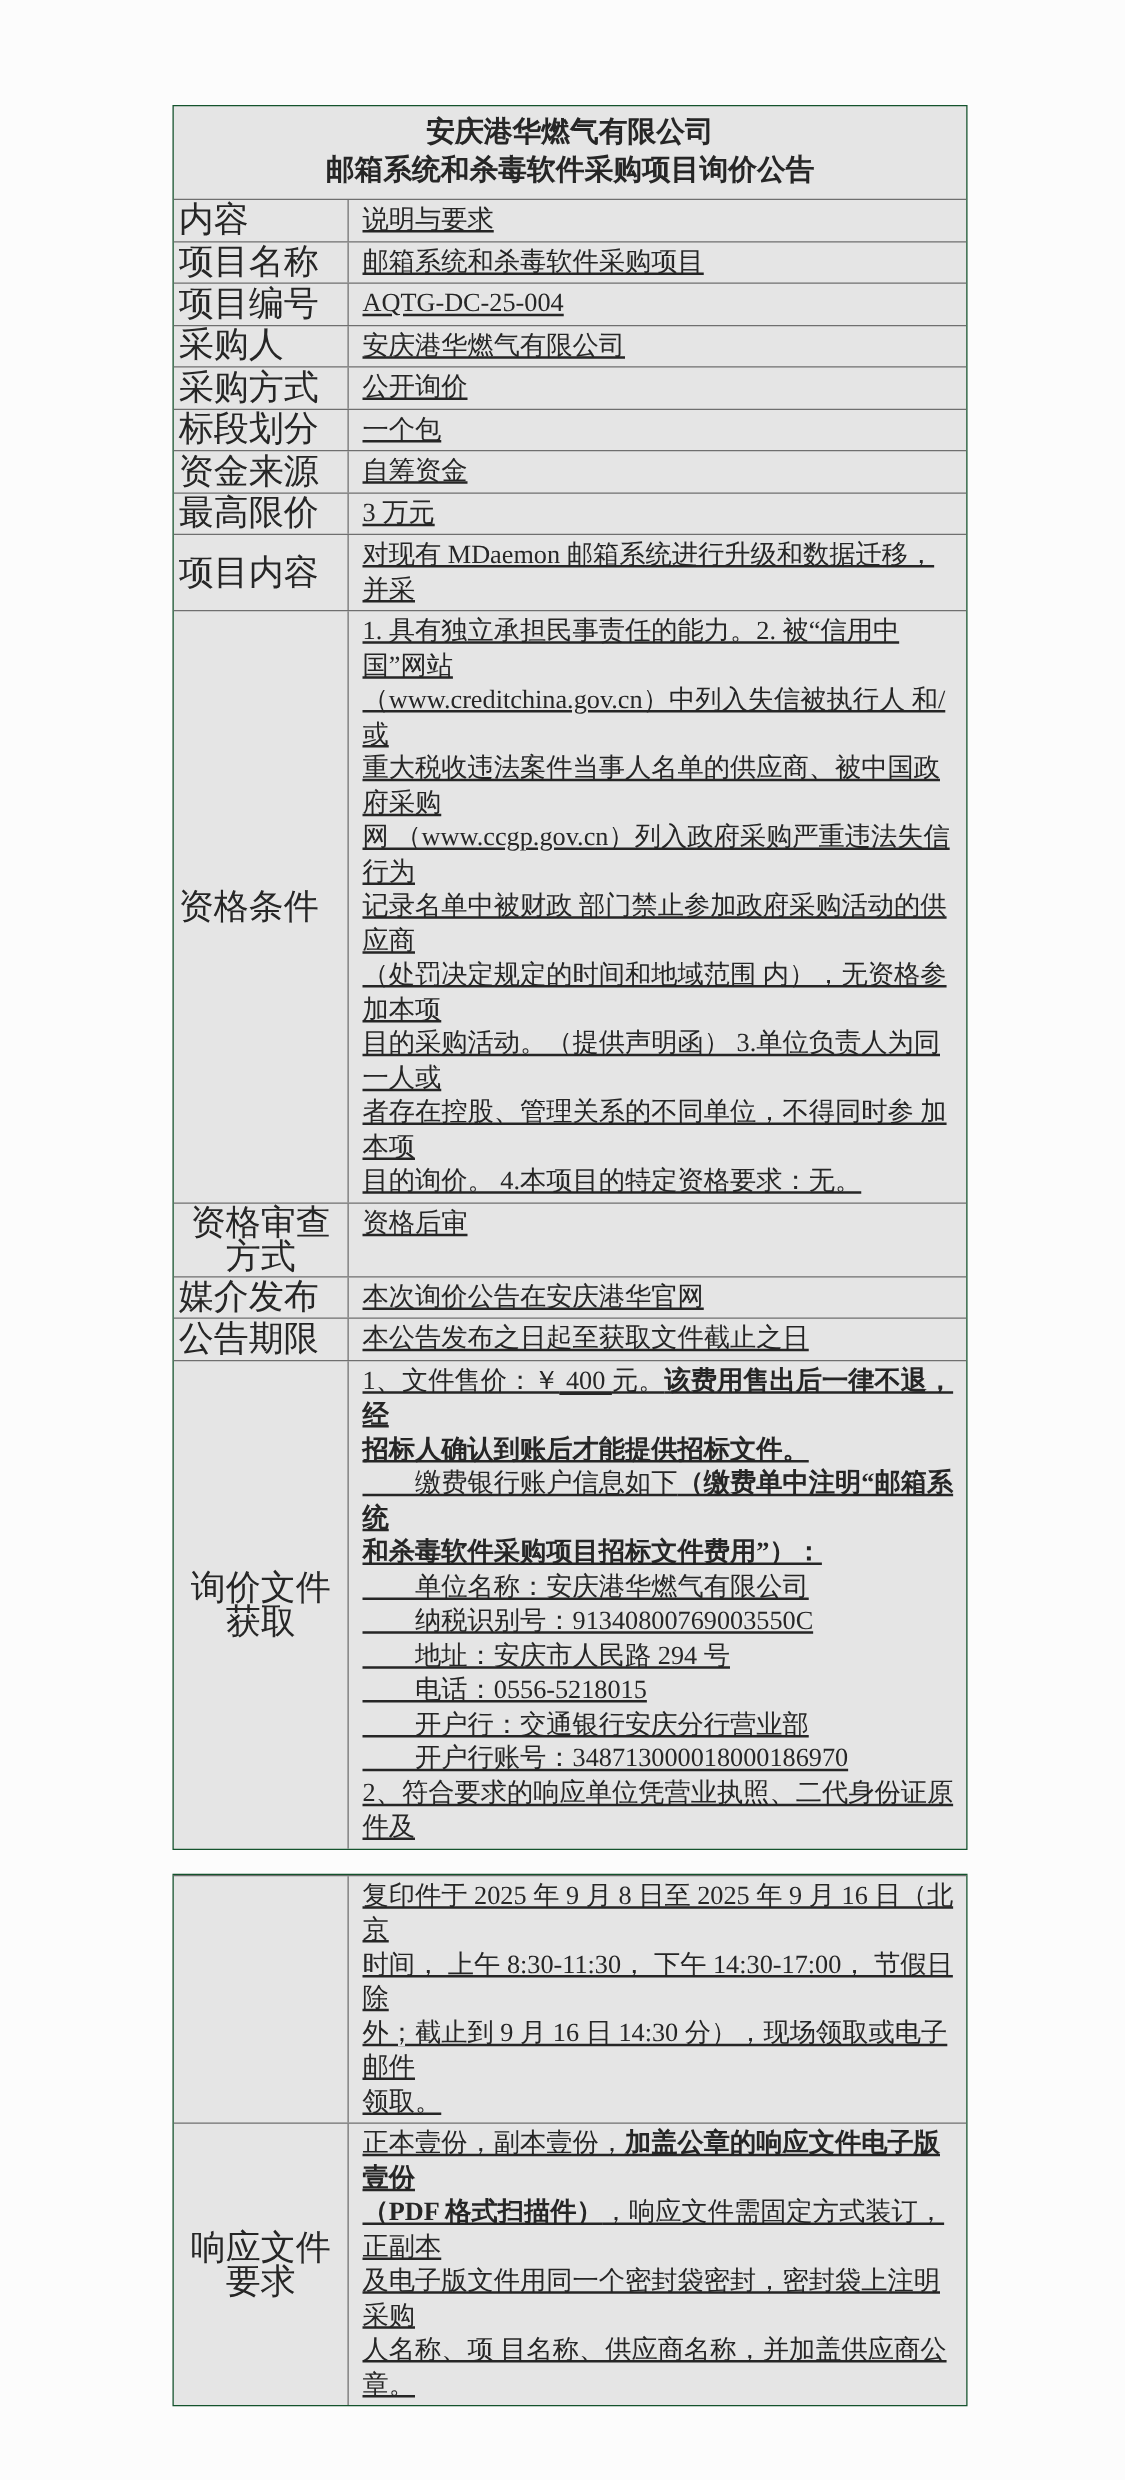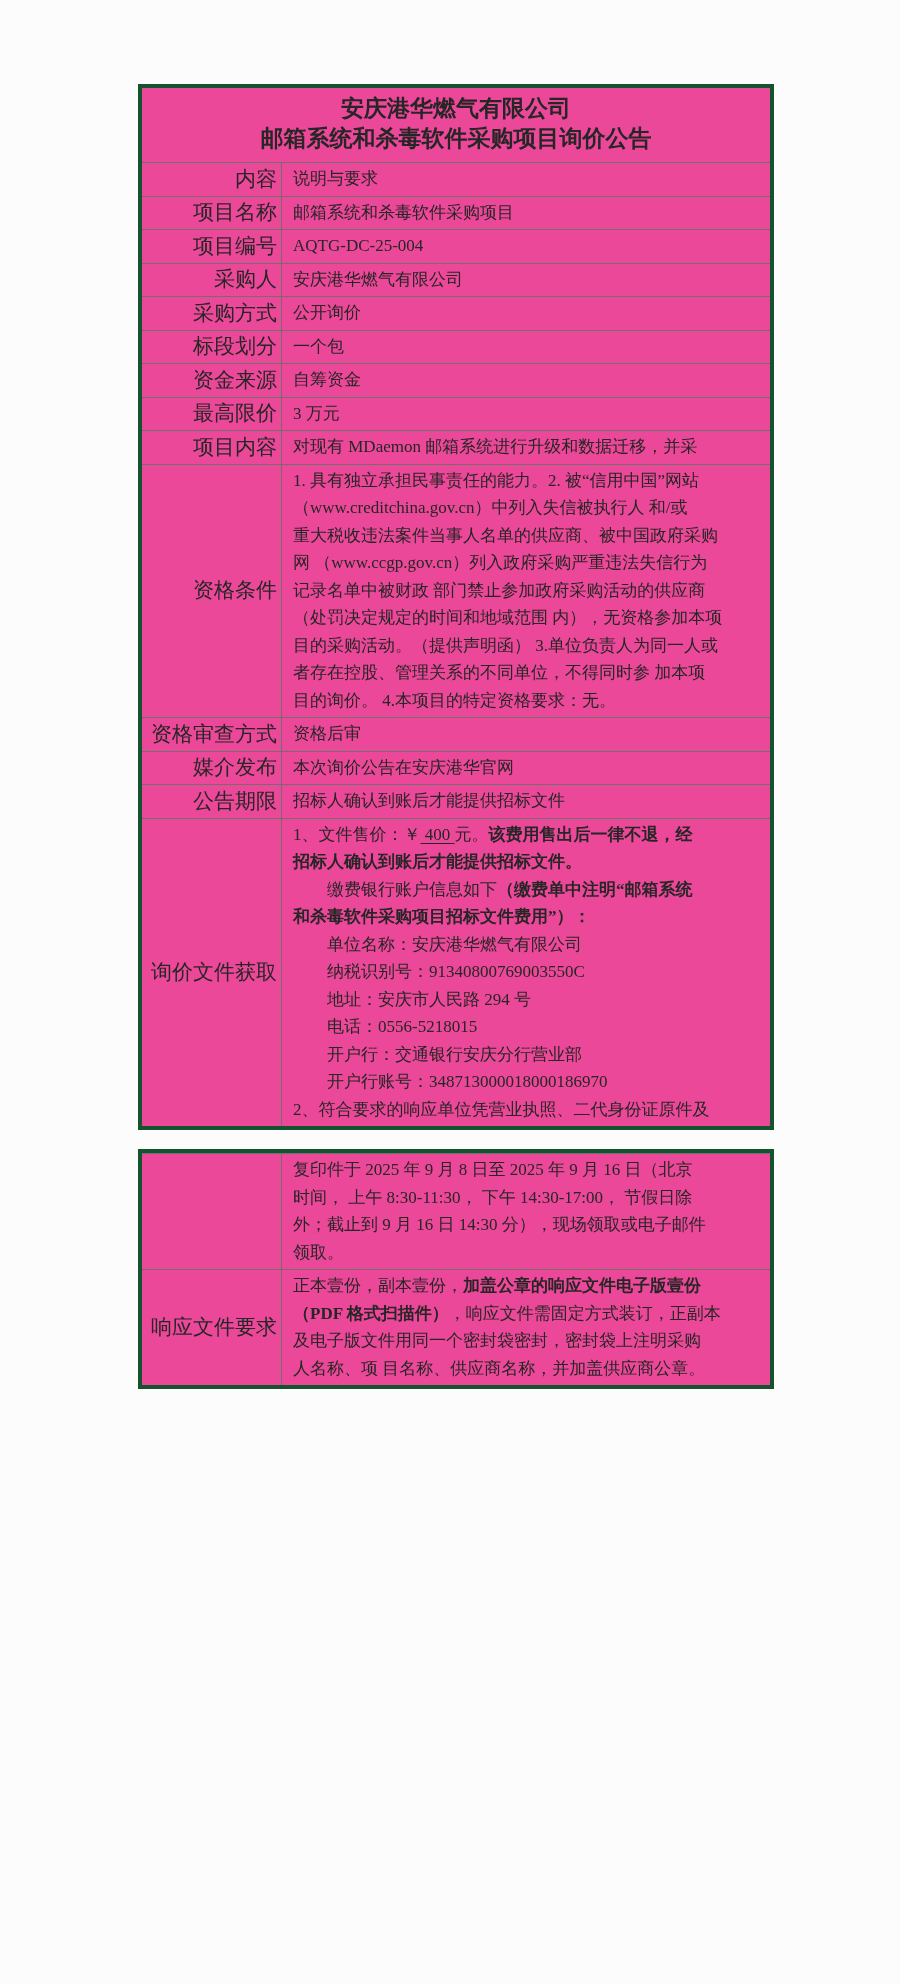--- a/index.html
+++ b/index.html
@@ -2,31 +2,31 @@
 <html><head>
 <meta charset="utf-8">
 <style>
   html,body{margin:0;padding:0;}
   body{
     width:900px;height:1984px;position:relative;background:#fcfcfc;
     font-family:"Liberation Serif","DejaVu Serif",serif;color:#262626;
     -webkit-font-smoothing:antialiased;
   }
   .doc{position:absolute;left:138px;top:84px;width:636px;}
-  .tbl{border:4px solid #14532d;background:#ec4899;box-sizing:border-box;}
+  .tbl{border:1px solid #14532d;background:#e5e5e5;box-sizing:border-box;}
   .tbl-gap{height:19px;}
   .t-title{padding:6px 4px 8px;text-align:center;font-weight:bold;font-size:23px;line-height:30px;}
   .t-row{display:flex;border-top:1px solid #6f6f6f;}
   .t-label{
     flex:0 0 140px;width:140px;box-sizing:border-box;
     border-right:1px solid #6f6f6f;
-    display:flex;flex-direction:column;justify-content:center;align-items:flex-end;
-    text-align:center;font-size:21px;line-height:27px;padding:2px 4px;
+    display:flex;flex-direction:column;justify-content:center;align-items:flex-start;
+    text-align:center;font-size:28px;line-height:27px;padding:2px 4px;
   }
-  .t-content{flex:1;min-width:0;padding:2px 10px 3px 11px;font-size:17px;line-height:27.5px;}
+  .t-content{flex:1;min-width:0;padding:2px 10px 3px 11px;font-size:21px;line-height:27.5px;text-decoration:underline;}
   .t-line{white-space:pre-wrap;}
   .b{font-weight:bold;}
   .u{text-decoration:underline;text-underline-offset:3px;margin-top:21px;}
 </style>
 </head>
 <body>
 
 <div class="doc">
   <section class="tbl">
       <div class="t-title">
@@ -135,21 +135,21 @@
         </div>
         <div class="t-content">
           <div class="t-line"><span>本次询价公告在安庆港华官网</span></div>
         </div>
       </div>
       <div class="t-row">
         <div class="t-label">
           <div class="t-line">公告期限</div>
         </div>
         <div class="t-content">
-          <div class="t-line"><span>招标人确认到账后才能提供招标文件</span></div>
+          <div class="t-line"><span>本公告发布之日起至获取文件截止之日</span></div>
         </div>
       </div>
       <div class="t-row">
         <div class="t-label">
           <div class="t-line">询价文件获取</div>
         </div>
         <div class="t-content">
           <div class="t-line"><span>1、文件售价：￥</span><span class="u"> 400 </span><span>元。</span><span class="b">该费用售出后一律不退，经</span></div>
           <div class="t-line"><span class="b">招标人确认到账后才能提供招标文件。</span></div>
           <div class="t-line"><span>　　缴费银行账户信息如下</span><span class="b">（缴费单中注明“邮箱系统</span></div>

